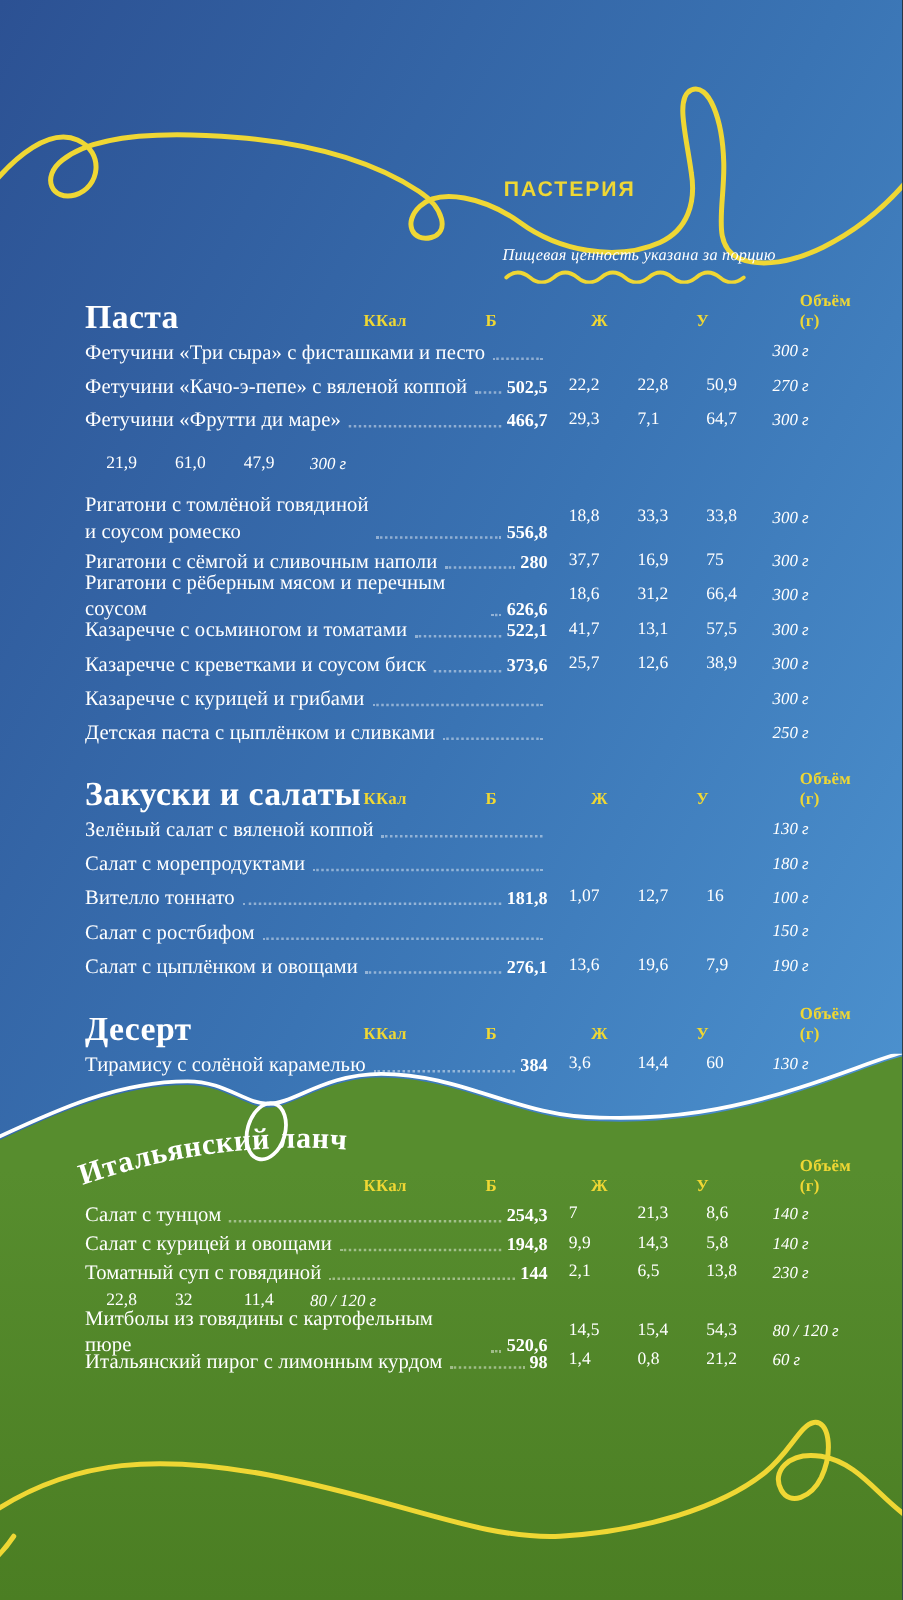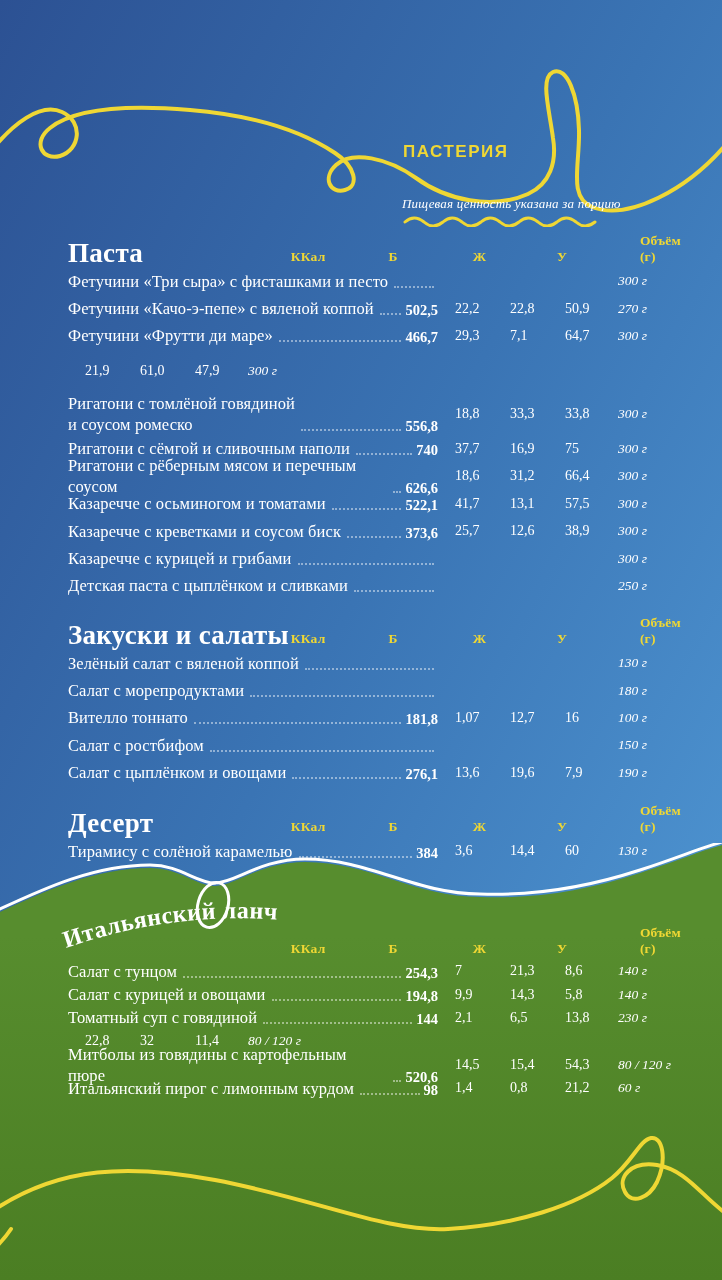--- a/index.html
+++ b/index.html
@@ -162,21 +162,21 @@
           </div>
           <div class="cell c-b">18,8</div>
           <div class="cell c-zh">33,3</div>
           <div class="cell c-u">33,8</div>
           <div class="cell c-vol">300 г</div>
         </div>
         <div class="row">
           <div class="lead">
             <div class="dish-name">Ригатони с сёмгой и сливочным наполи</div>
             <div class="dots"></div>
-            <div class="kcal">740</div>
+            <div class="kcal">280</div>
           </div>
           <div class="cell c-b">37,7</div>
           <div class="cell c-zh">16,9</div>
           <div class="cell c-u">75</div>
           <div class="cell c-vol">300 г</div>
         </div>
         <div class="row">
           <div class="lead">
             <div class="dish-name">Ригатони с рёберным мясом и перечным соусом</div>
             <div class="dots"></div>

